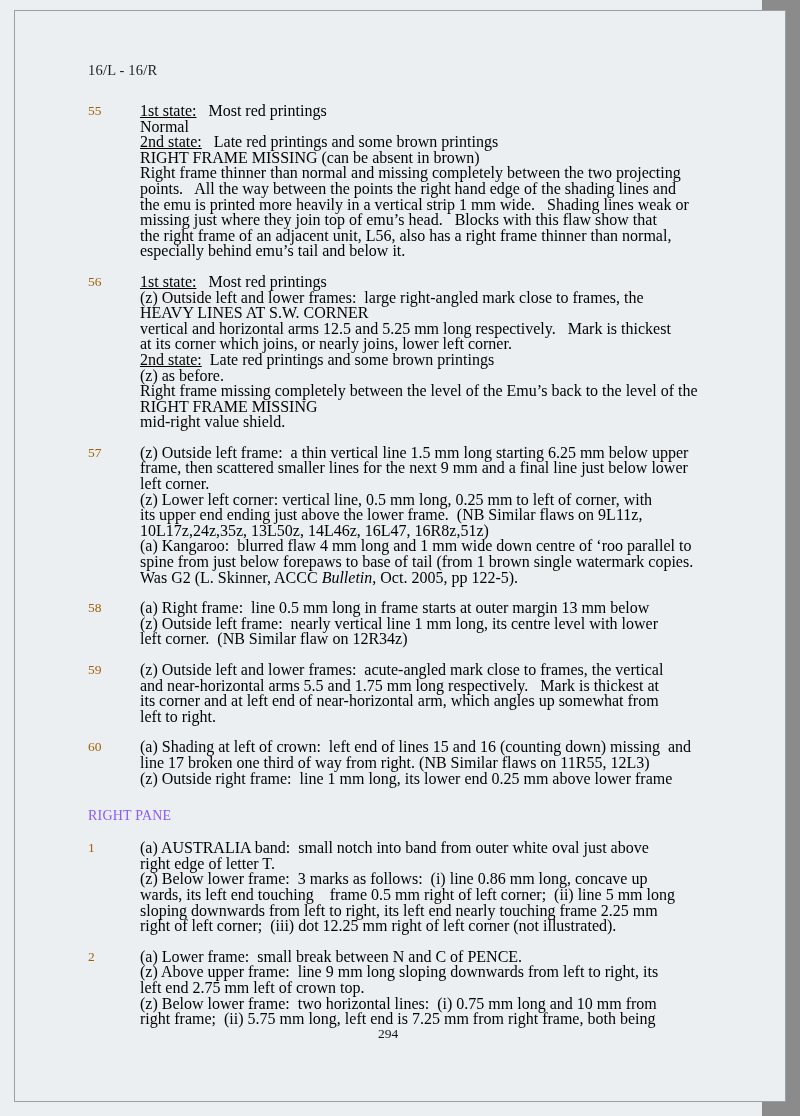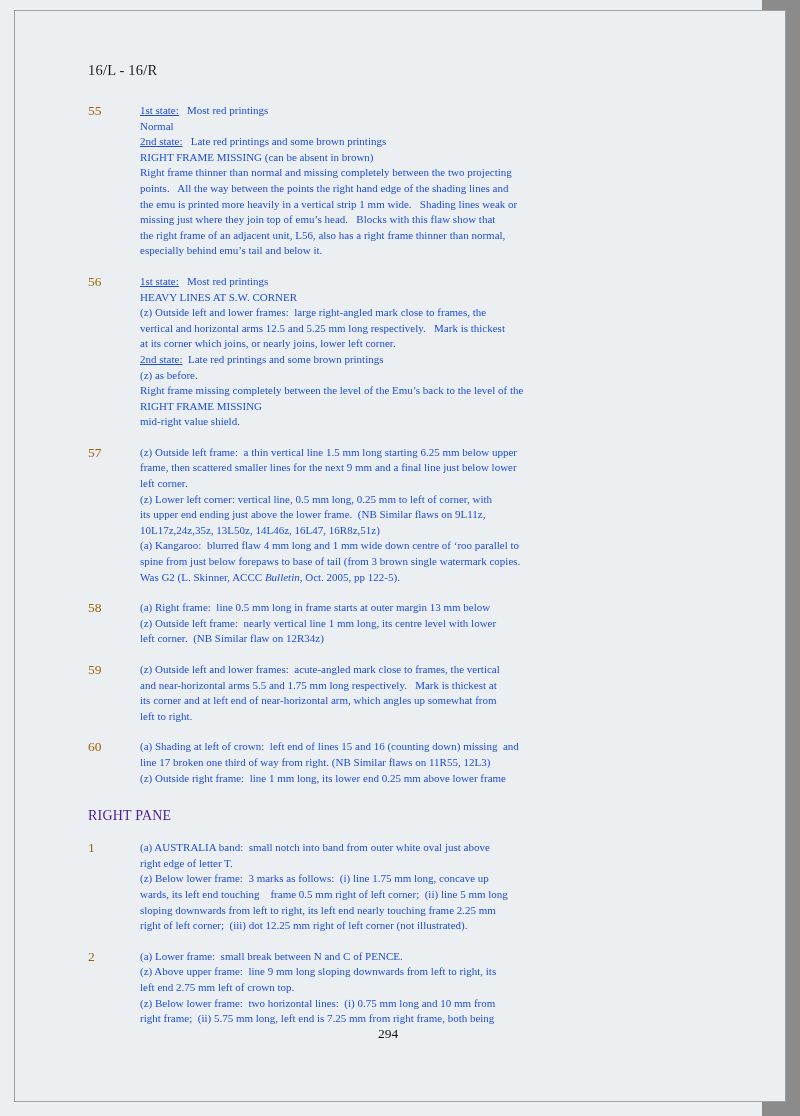--- a/index.html
+++ b/index.html
@@ -48,37 +48,37 @@
   }
   .entry-num {
     width: 52px;
     flex: 0 0 52px;
     font-size: 13.5px;
     color: #a16207;
     padding-top: 0px;
   }
   .entry-body {
     flex: 1;
-    font-size: 11px;
+    font-size: 16px;
     line-height: 15.6px;
-    color: #1d4ed8;
+    color: #000000;
   }
   .entry-body .ln {
     display: block;
     white-space: pre;
   }
   .ul {
     text-decoration: underline;
   }
   .it {
     font-style: italic;
   }
   .section-title {
     font-size: 14px;
-    color: #4c1d95;
+    color: #8b5cf6;
     margin-top: 22px;
     margin-bottom: 16px;
     letter-spacing: 0.2px;
   }
   .pagenum {
     position: absolute;
     left: 0;
     top: 964px;
     width: 600px;
     text-align: center;
@@ -108,42 +108,42 @@
             <span class="ln"><span>the emu is printed more heavily in a vertical strip 1 mm wide.   Shading lines weak or</span></span>
             <span class="ln"><span>missing just where they join top of emu’s head.   Blocks with this flaw show that</span></span>
             <span class="ln"><span>the right frame of an adjacent unit, L56, also has a right frame thinner than normal,</span></span>
             <span class="ln"><span>especially behind emu’s tail and below it.</span></span>
           </div>
         </div>
         <div class="entry">
           <div class="entry-num">56</div>
           <div class="entry-body">
             <span class="ln"><span class="ul">1st state:</span><span>   Most red printings</span></span>
+            <span class="ln"><span>(z) Outside left and lower frames:  large right-angled mark close to frames, the</span></span>
             <span class="ln"><span>HEAVY LINES AT S.W. CORNER</span></span>
-            <span class="ln"><span>(z) Outside left and lower frames:  large right-angled mark close to frames, the</span></span>
             <span class="ln"><span>vertical and horizontal arms 12.5 and 5.25 mm long respectively.   Mark is thickest</span></span>
             <span class="ln"><span>at its corner which joins, or nearly joins, lower left corner.</span></span>
             <span class="ln"><span class="ul">2nd state:</span><span>  Late red printings and some brown printings</span></span>
             <span class="ln"><span>(z) as before.</span></span>
             <span class="ln"><span>Right frame missing completely between the level of the Emu’s back to the level of the</span></span>
             <span class="ln"><span>RIGHT FRAME MISSING</span></span>
             <span class="ln"><span>mid-right value shield.</span></span>
           </div>
         </div>
         <div class="entry">
           <div class="entry-num">57</div>
           <div class="entry-body">
             <span class="ln"><span>(z) Outside left frame:  a thin vertical line 1.5 mm long starting 6.25 mm below upper</span></span>
             <span class="ln"><span>frame, then scattered smaller lines for the next 9 mm and a final line just below lower</span></span>
             <span class="ln"><span>left corner.</span></span>
             <span class="ln"><span>(z) Lower left corner: vertical line, 0.5 mm long, 0.25 mm to left of corner, with</span></span>
             <span class="ln"><span>its upper end ending just above the lower frame.  (NB Similar flaws on 9L11z,</span></span>
             <span class="ln"><span>10L17z,24z,35z, 13L50z, 14L46z, 16L47, 16R8z,51z)</span></span>
             <span class="ln"><span>(a) Kangaroo:  blurred flaw 4 mm long and 1 mm wide down centre of ‘roo parallel to</span></span>
-            <span class="ln"><span>spine from just below forepaws to base of tail (from 3 brown single watermark copies.</span></span>
+            <span class="ln"><span>spine from just below forepaws to base of tail (from 1 brown single watermark copies.</span></span>
             <span class="ln"><span>Was G2 (L. Skinner, ACCC </span><span class="it">Bulletin</span><span>, Oct. 2005, pp 122-5).</span></span>
           </div>
         </div>
         <div class="entry">
           <div class="entry-num">58</div>
           <div class="entry-body">
             <span class="ln"><span>(a) Right frame:  line 0.5 mm long in frame starts at outer margin 13 mm below</span></span>
             <span class="ln"><span>(z) Outside left frame:  nearly vertical line 1 mm long, its centre level with lower</span></span>
             <span class="ln"><span>left corner.  (NB Similar flaw on 12R34z)</span></span>
           </div>
@@ -168,21 +168,21 @@
       </div>
 
     <div class="section-title">RIGHT PANE</div>
 
     <div id="right-pane-container">
         <div class="entry">
           <div class="entry-num">1</div>
           <div class="entry-body">
             <span class="ln"><span>(a) AUSTRALIA band:  small notch into band from outer white oval just above</span></span>
             <span class="ln"><span>right edge of letter T.</span></span>
-            <span class="ln"><span>(z) Below lower frame:  3 marks as follows:  (i) line 1.75 mm long, concave up</span></span>
+            <span class="ln"><span>(z) Below lower frame:  3 marks as follows:  (i) line 0.86 mm long, concave up</span></span>
             <span class="ln"><span>wards, its left end touching    frame 0.5 mm right of left corner;  (ii) line 5 mm long</span></span>
             <span class="ln"><span>sloping downwards from left to right, its left end nearly touching frame 2.25 mm</span></span>
             <span class="ln"><span>right of left corner;  (iii) dot 12.25 mm right of left corner (not illustrated).</span></span>
           </div>
         </div>
         <div class="entry">
           <div class="entry-num">2</div>
           <div class="entry-body">
             <span class="ln"><span>(a) Lower frame:  small break between N and C of PENCE.</span></span>
             <span class="ln"><span>(z) Above upper frame:  line 9 mm long sloping downwards from left to right, its</span></span>

